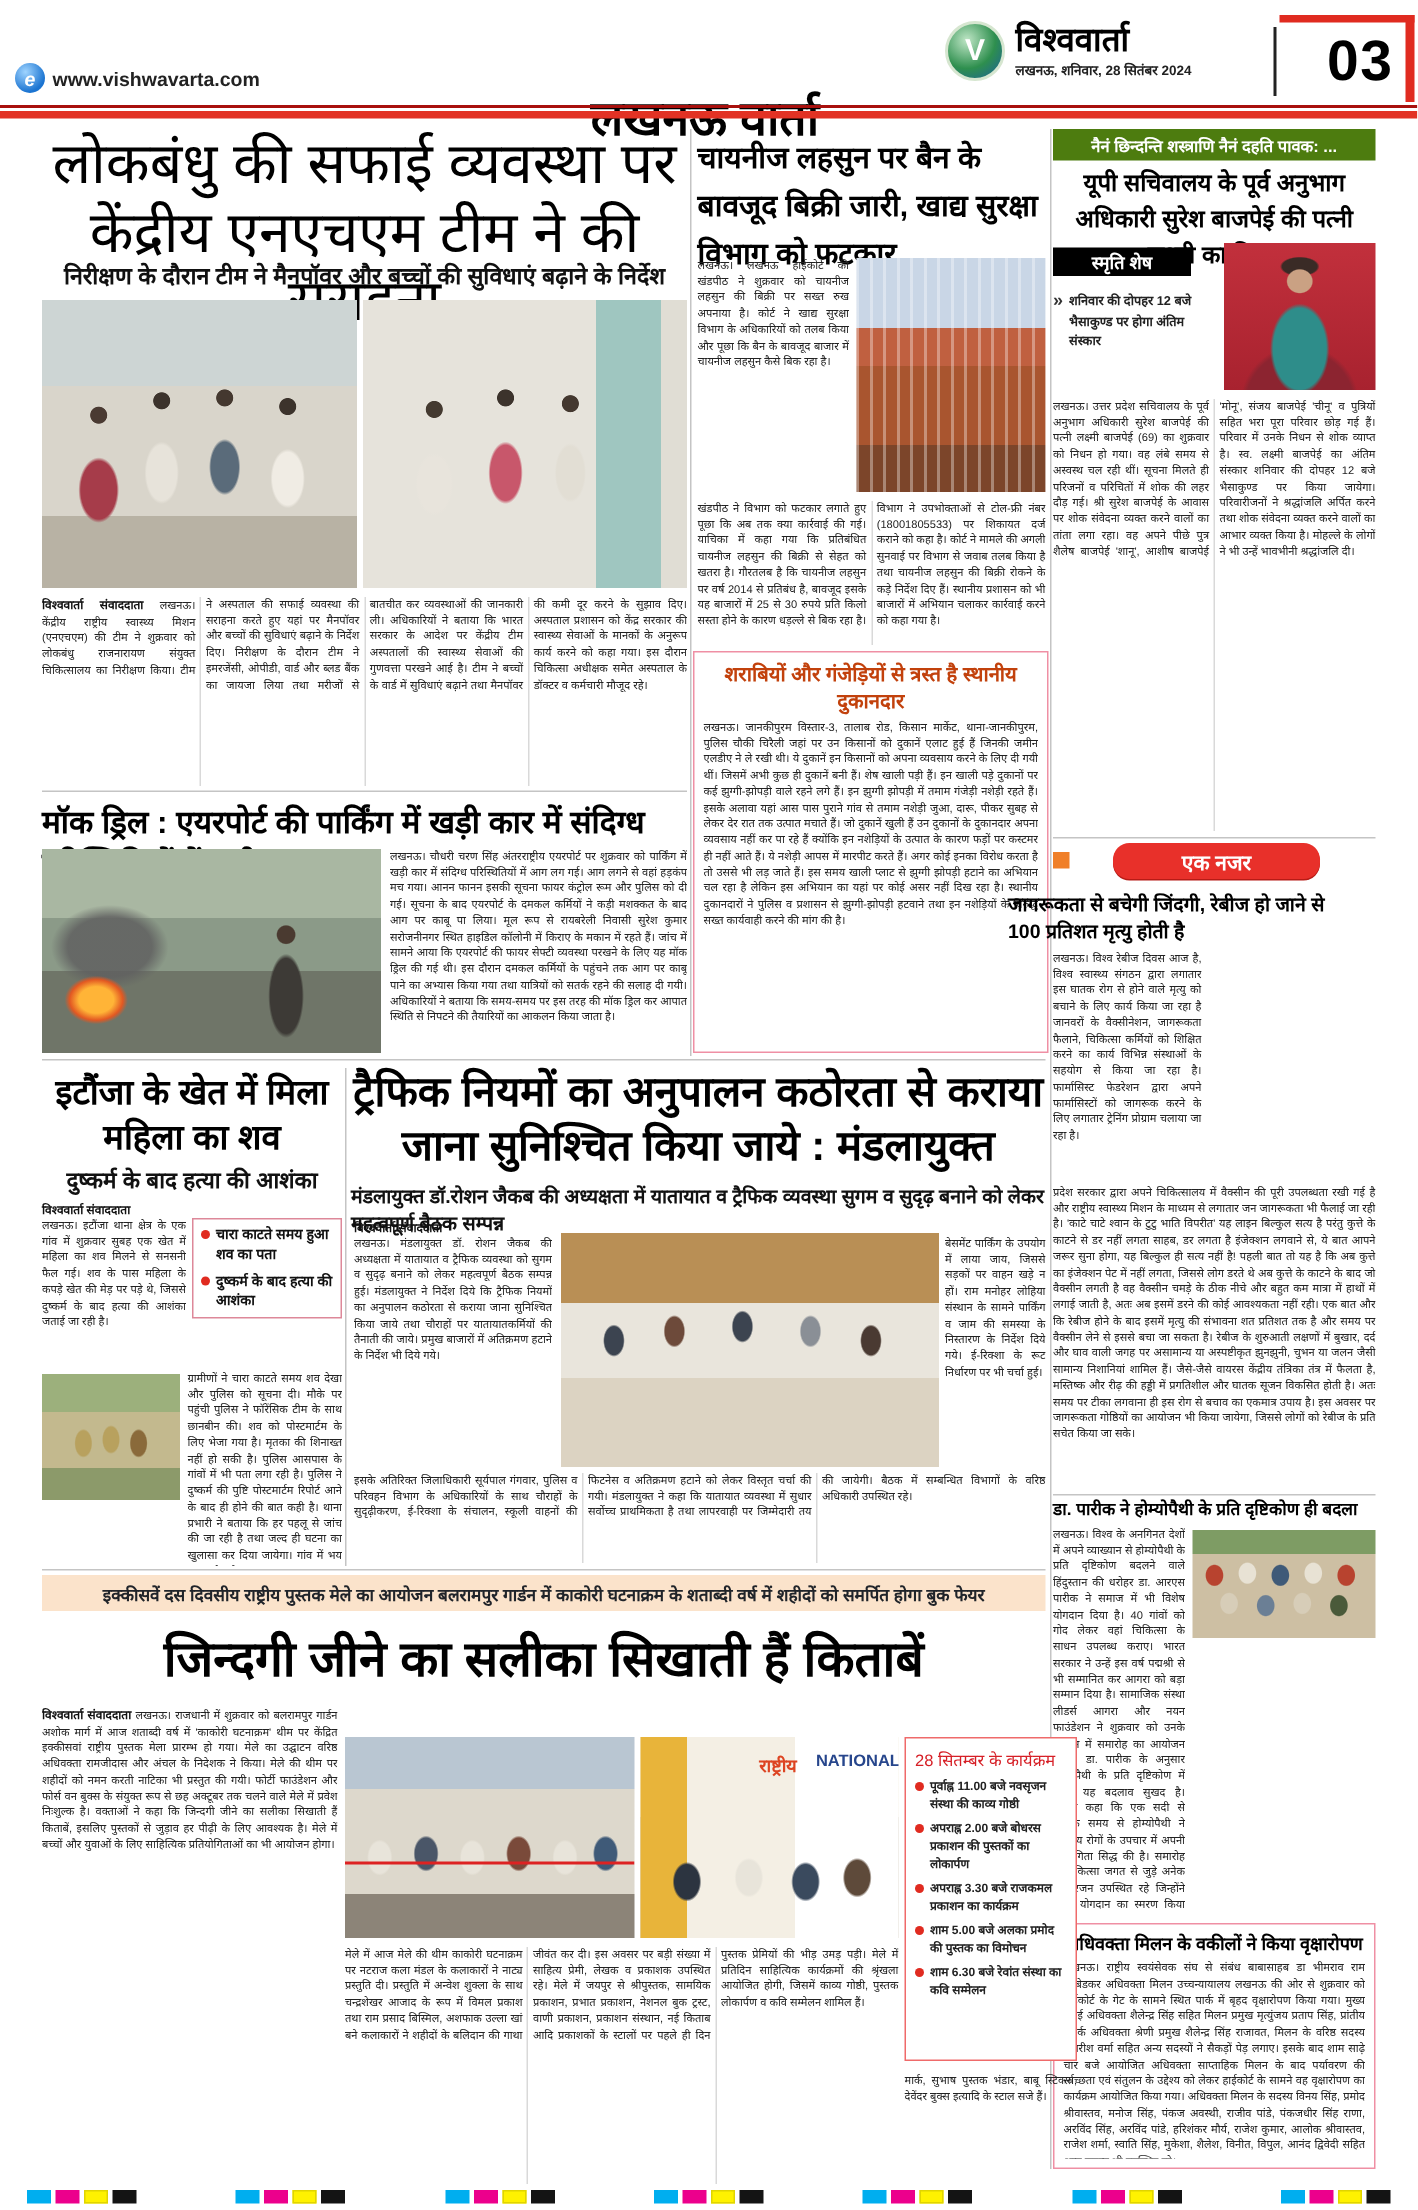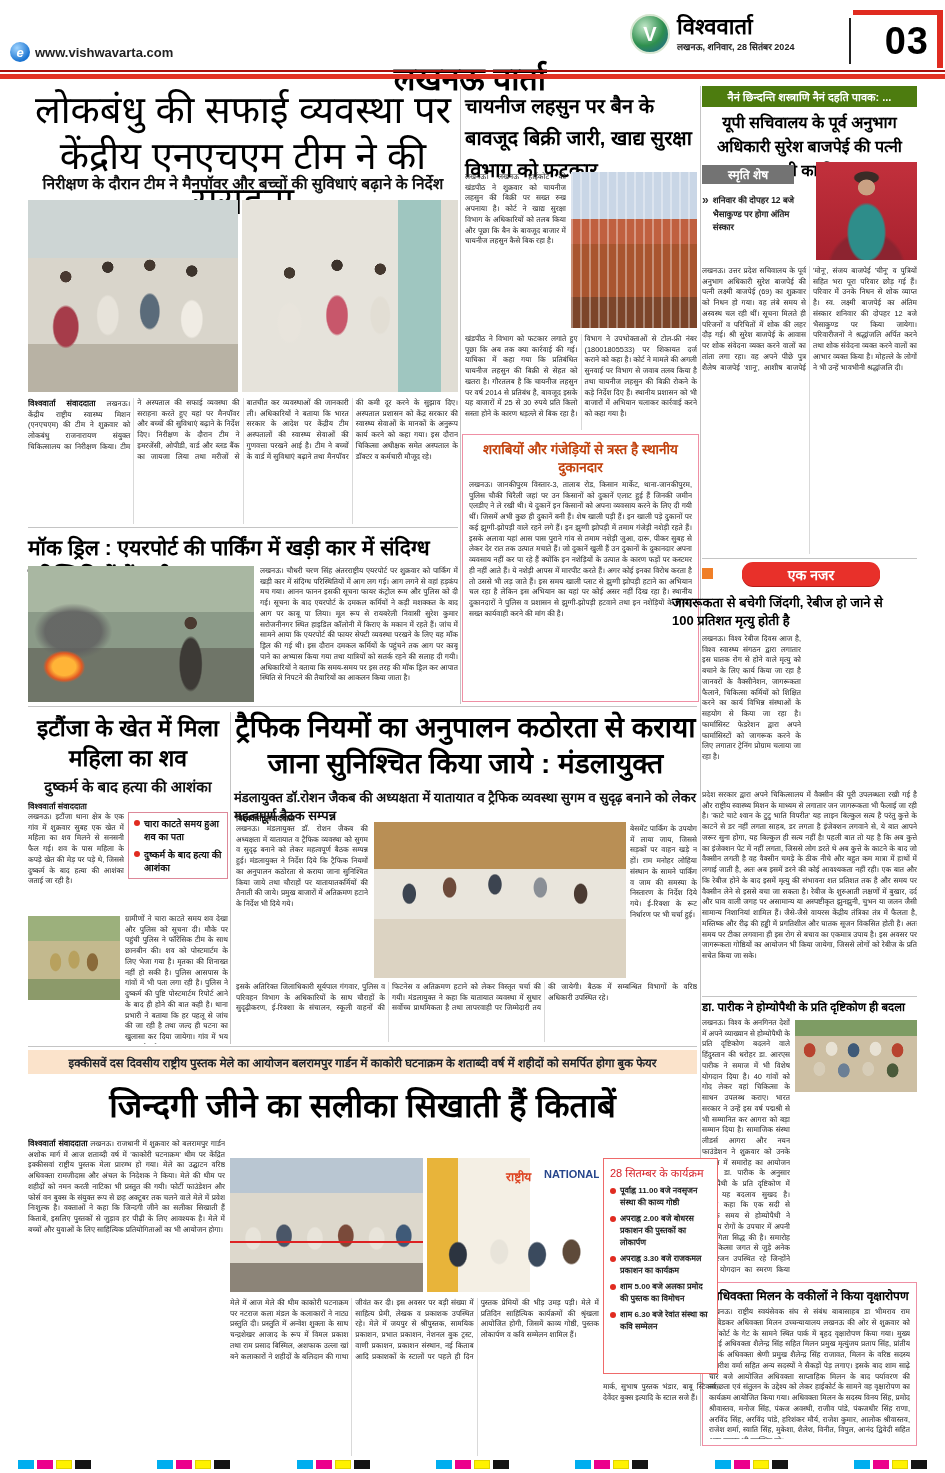--- a/index.html
+++ b/index.html
@@ -39,21 +39,21 @@
   .hl-shop { font-size:13.5px; font-weight:800; text-align:center; color:#c2410c; }
   .hl-traffic { font-size:28px; font-weight:800; text-align:center; line-height:1.3; color:#000; }
   .hl-traffic-sub { font-size:13px; font-weight:700; text-align:left; color:#111; }
   .hl-itaunja { font-size:23px; font-weight:800; text-align:center; line-height:1.3; color:#000; }
   .hl-itaunja-sub { font-size:15px; font-weight:700; text-align:center; color:#111; }
   .hl-book { font-size:33px; font-weight:800; text-align:center; color:#000; }
   .hl-small { font-size:13px; font-weight:800; line-height:1.35; color:#000; }
 
   .kicker { background:#4d7c0f; color:#fff; font-size:11px; font-weight:700; display:flex; align-items:center; justify-content:center; }
   .hl-obit { font-size:16px; font-weight:700; text-align:center; line-height:1.5; color:#000; }
-  .smriti { background:#737373; color:#fff; font-size:12px; font-weight:700; display:flex; align-items:center; justify-content:center; }
+  .smriti { background:#000000; color:#fff; font-size:12px; font-weight:700; display:flex; align-items:center; justify-content:center; }
   .obit-note { font-size:8.5px; font-weight:bold; line-height:1.6; color:#222; display:flex; gap:4px; }
   .note-mark { color:#333; font-size:12px; font-weight:800; line-height:1; }
 
   .strap { background:#fbe3cb; display:flex; align-items:center; justify-content:center; font-size:11.5px; font-weight:700; color:#20242a; }
 
   .eknazar-banner { background:#e8302a; border-radius:11px; color:#fff; font-size:14px; font-weight:800; display:flex; align-items:center; justify-content:center; box-shadow:0 1px 0 #b71b16; }
   .orange-chip { background:#f07f28; }
 
   .events-box { border:1.5px solid #ef6a6a; background:#fff; padding:6px 6px; }
   .events-title { color:#d61f26; font-size:11px; font-weight:400; margin-bottom:5px; }

